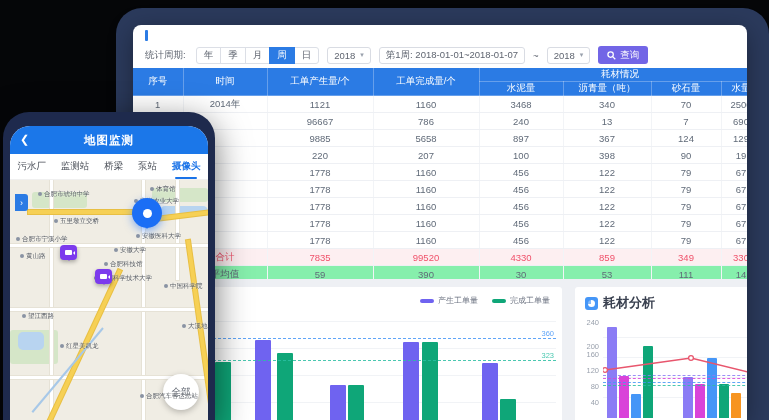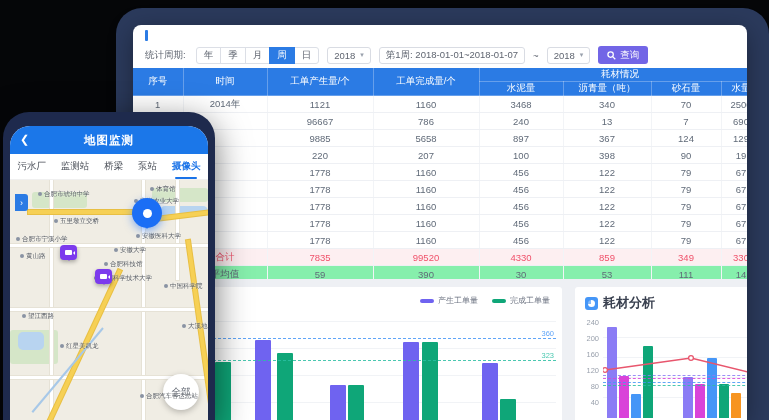--- a/index.html
+++ b/index.html
@@ -359,21 +359,21 @@
             <div class="refline" style="bottom: 34.8px; border-color: rgb(69, 150, 247);"></div>
             <div class="refline" style="bottom: 32px; border-color: rgb(43, 191, 163);"></div>
             <svg width="172" height="101" style="position: absolute; left: 0px; top: 0px;">
               <polyline points="2,53 88,41 170,61" fill="none" stroke="#e8566d" stroke-width="1.5"></polyline>
               <circle cx="2" cy="53" r="2.4" fill="#fff" stroke="#e8566d" stroke-width="1.3"></circle>
               <circle cx="88" cy="41" r="2.4" fill="#fff" stroke="#e8566d" stroke-width="1.3"></circle>
               <circle cx="170" cy="61" r="2.4" fill="#fff" stroke="#e8566d" stroke-width="1.3"></circle>
             </svg>
           </div>
       <div class="ytick" style="top: 31px;">240</div>
-          <div class="ytick" style="top: 47px; text-align: right;">200</div>
+          <div class="ytick" style="top: 55px; text-align: right;">200</div>
           <div class="ytick" style="top: 63px;">160</div>
           <div class="ytick" style="top: 79px;">120</div>
           <div class="ytick" style="top: 95px; text-align: right;">80</div>
           <div class="ytick" style="top: 111px;">40</div>
         </div>
     </div>
   </div>
 
   <div class="phone">
     <div class="screen">

